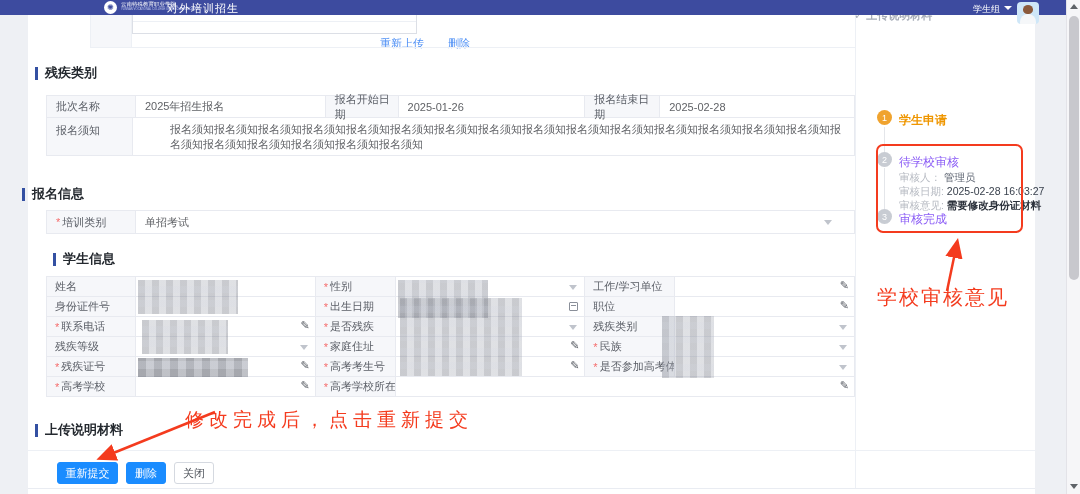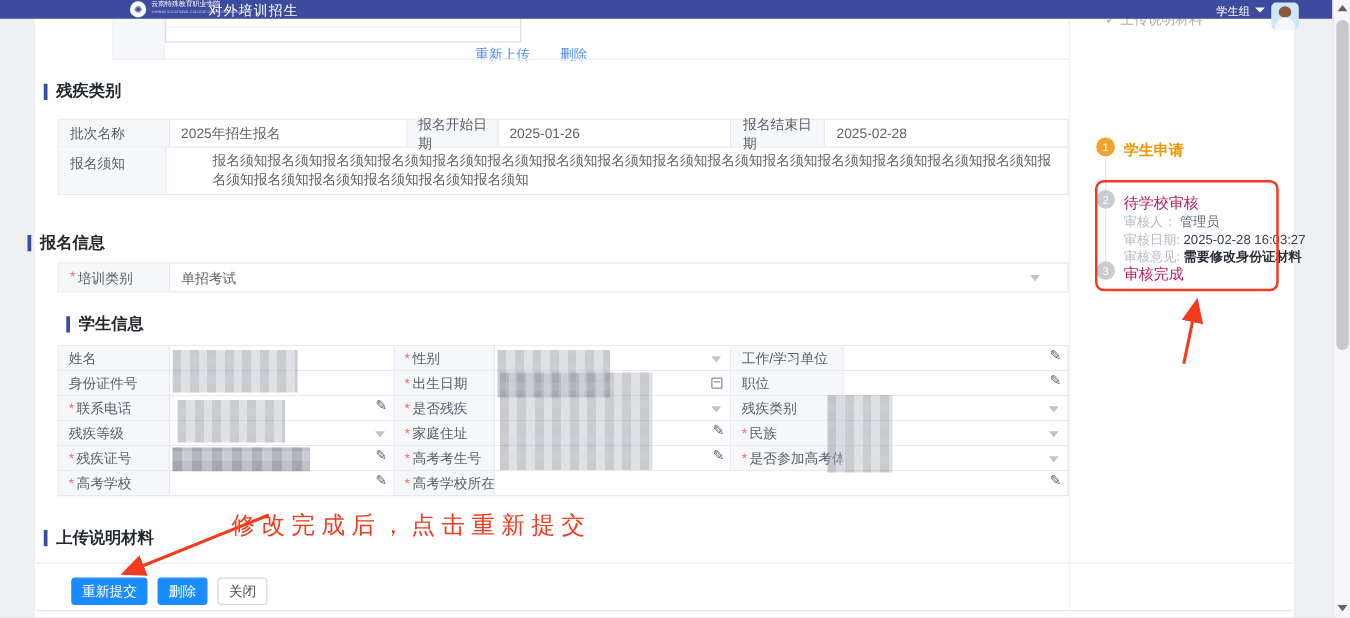--- a/index.html
+++ b/index.html
@@ -77,26 +77,26 @@
   .btn-blue{background:var(--accent_blue,#1a8cff);color:#fff;border:1px solid var(--accent_blue,#1a8cff);}
   .btn-plain{background:#fff;color:#4a4f57;border:1px solid #d5d9e0;}
 
   
   .step-circle{position:absolute;width:15px;height:15px;border-radius:50%;color:#fff;font-size:9px;
                display:flex;align-items:center;justify-content:center;}
   .c-orange{background:var(--step_orange,#f0a32e);}
   .c-gray{background:#c8ccd3;}
   .step-label{position:absolute;font-size:12px;white-space:nowrap;}
   .sl-orange{color:#ef9600;font-weight:bold;}
-  .sl-gray{color:#be185d;}
+  .sl-gray{color:#8b5cf6;}
   .detail{position:absolute;left:899px;font-size:10.5px;color:#b6bac2;white-space:nowrap;}
   .detail b{color:#39414d;font-weight:normal;}
   .review-box{position:absolute;left:876px;top:144px;width:147px;height:89px;border:2px solid var(--annotation_red,#f43b1e);
               border-radius:7px;z-index:10;}
-  .partial-nav{position:absolute;left:884px;top:8px;font-size:11px;color:#a7adb8;white-space:nowrap;z-index:4;}
+  .partial-nav{position:absolute;left:854px;top:8px;font-size:11px;color:#a7adb8;white-space:nowrap;z-index:4;font-weight:bold;}
 
   .red-note{position:absolute;color:var(--annotation_red,#f43b1e);white-space:nowrap;z-index:12;}
   .arrow-svg{position:absolute;overflow:visible;z-index:12;}
 </style>
 </head>
 <body>
 
 <div class="page" style="--topbar: #3d4b9f; --accent_blue: #1a8cff; --step_orange: #f0a32e; --annotation_red: #f43b1e; --link_blue: #4a8df5;">
 
   <div class="card"></div>
@@ -276,20 +276,21 @@
   <div class="step-label sl-gray" style="left:899px;top:211px;">审核完成</div>
 
   <svg class="arrow-svg" style="left:933px;top:233px;" width="42" height="62">
     <defs>
         <marker id="ah2" markerWidth="9" markerHeight="8" refX="6" refY="3.5" orient="auto">
       <path d="M0,0 L8,3.5 L0,7 z" fill="#f43b1e"></path>
         </marker>
       </defs>
     <line x1="14" y1="58" x2="24" y2="10" stroke="#f43b1e" stroke-width="2.5" marker-end="url(#ah2)"></line>
   </svg>
+  <div class="red-note" style="left:877px;top:284px;font-size:20px;letter-spacing:2px;">学校审核意见</div>
 
   <svg class="arrow-svg" style="left:85px;top:404px;" width="140" height="62">
     <defs>
         <marker id="ah1" markerWidth="9" markerHeight="8" refX="6" refY="3.5" orient="auto">
       <path d="M0,0 L8,3.5 L0,7 z" fill="#f43b1e"></path>
         </marker>
       </defs>
     <line x1="130" y1="8" x2="16" y2="54" stroke="#f43b1e" stroke-width="2.5" marker-end="url(#ah1)"></line>
   </svg>
   <div class="red-note" style="left:185px;top:407px;font-size:19px;letter-spacing:5px;">修改完成后，点击重新提交</div>

